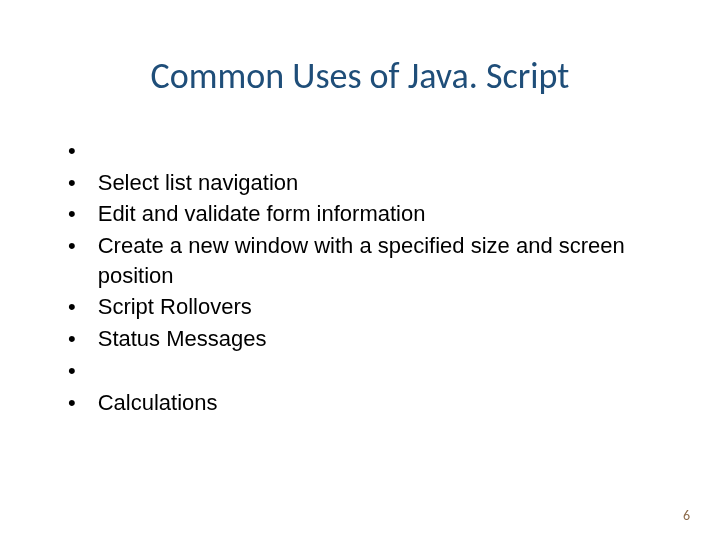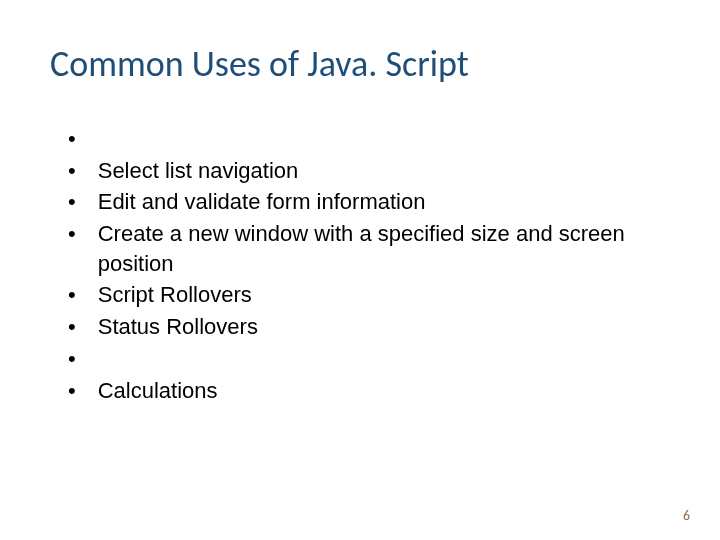--- a/index.html
+++ b/index.html
@@ -18,22 +18,23 @@
     .slide {
       width: 100%;
       height: 100%;
       padding: 30px 50px 20px 50px;
       position: relative;
     }
     .title {
       color: #1f4e79;
       font-size: 36px;
       font-weight: 400;
+      text-align: center;
       margin-bottom: 38px;
-      margin-top: 12px;
+      margin-top: 24px;
     }
     .bullet-list {
       list-style: none;
       padding-left: 18px;
     }
     .bullet-item {
       display: flex;
       align-items: flex-start;
       margin-bottom: 2px;
       line-height: 1.35;
@@ -80,21 +81,21 @@
     <li class="bullet-item">
       <span class="bullet-marker">•</span>
       <span class="bullet-text">Create a new window with a specified size and screen position</span>
     </li>
     <li class="bullet-item">
       <span class="bullet-marker">•</span>
       <span class="bullet-text">Script Rollovers</span>
     </li>
     <li class="bullet-item">
       <span class="bullet-marker">•</span>
-      <span class="bullet-text">Status Rollovers</span>
+      <span class="bullet-text">Status Messages</span>
     </li>
     <li class="bullet-item">
       <span class="bullet-marker">•</span>
     </li>
     <li class="bullet-item">
       <span class="bullet-marker">•</span>
       <span class="bullet-text">Calculations</span>
     </li>
   </ul>
 

